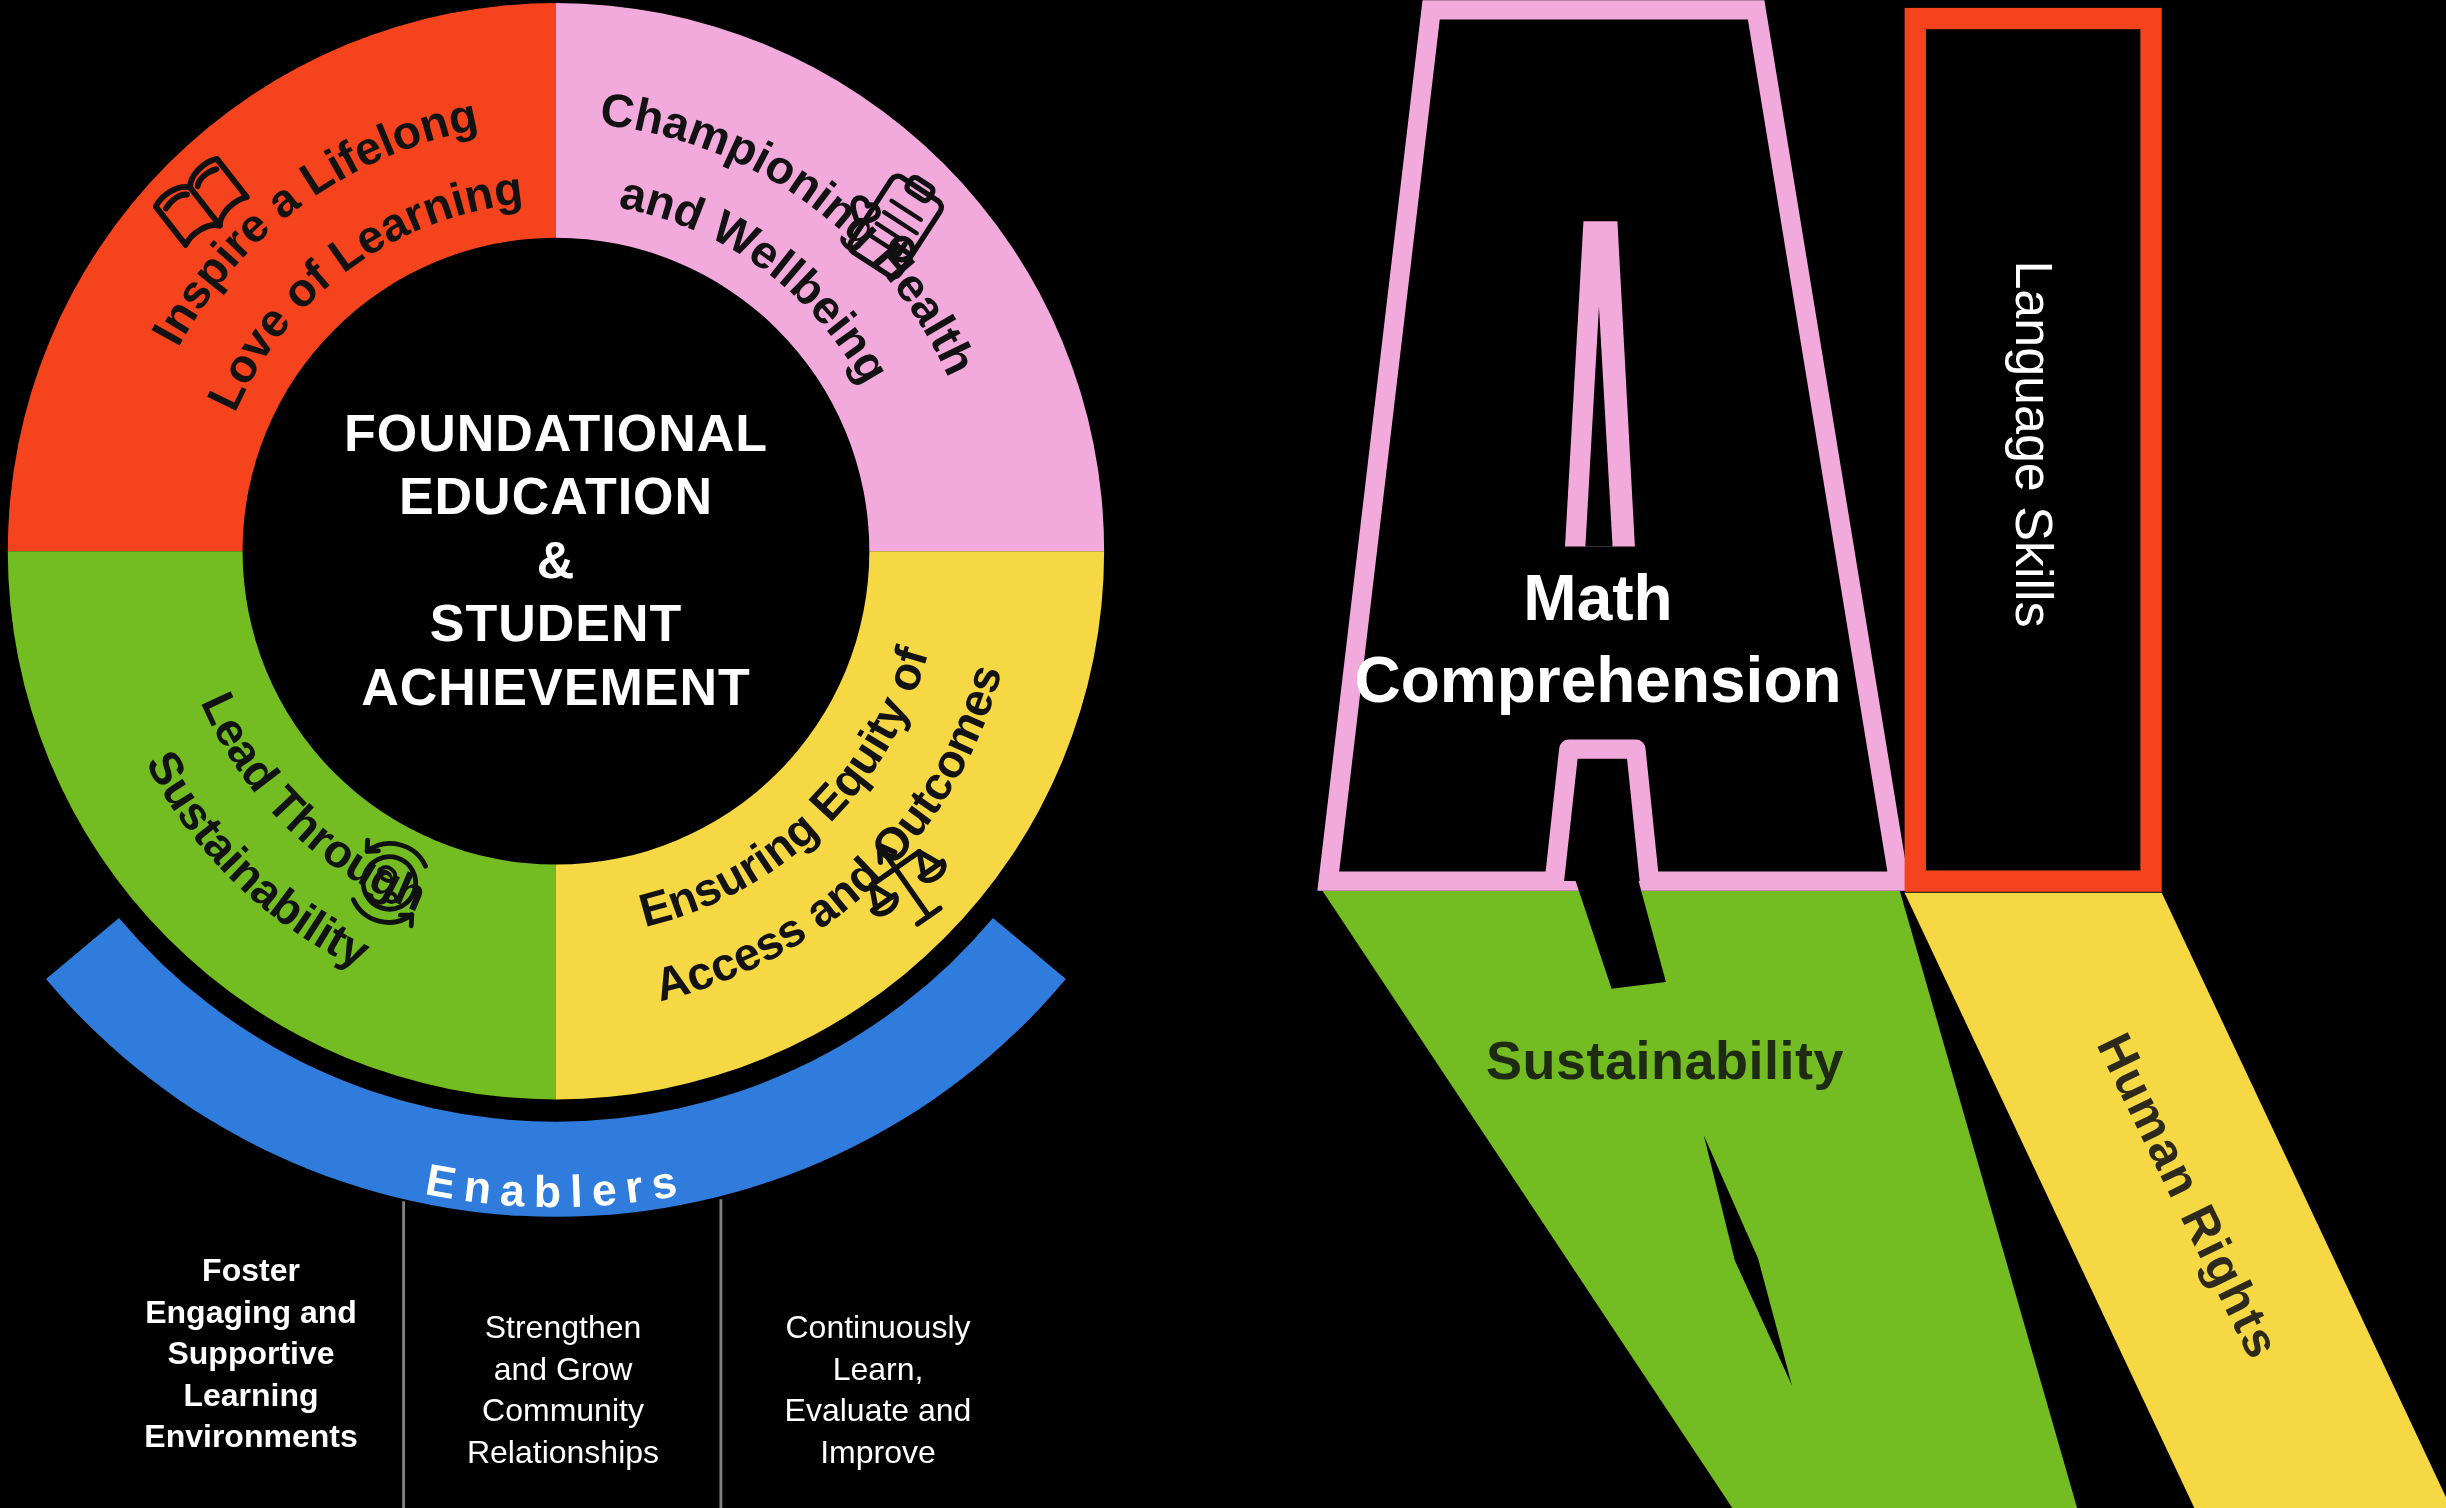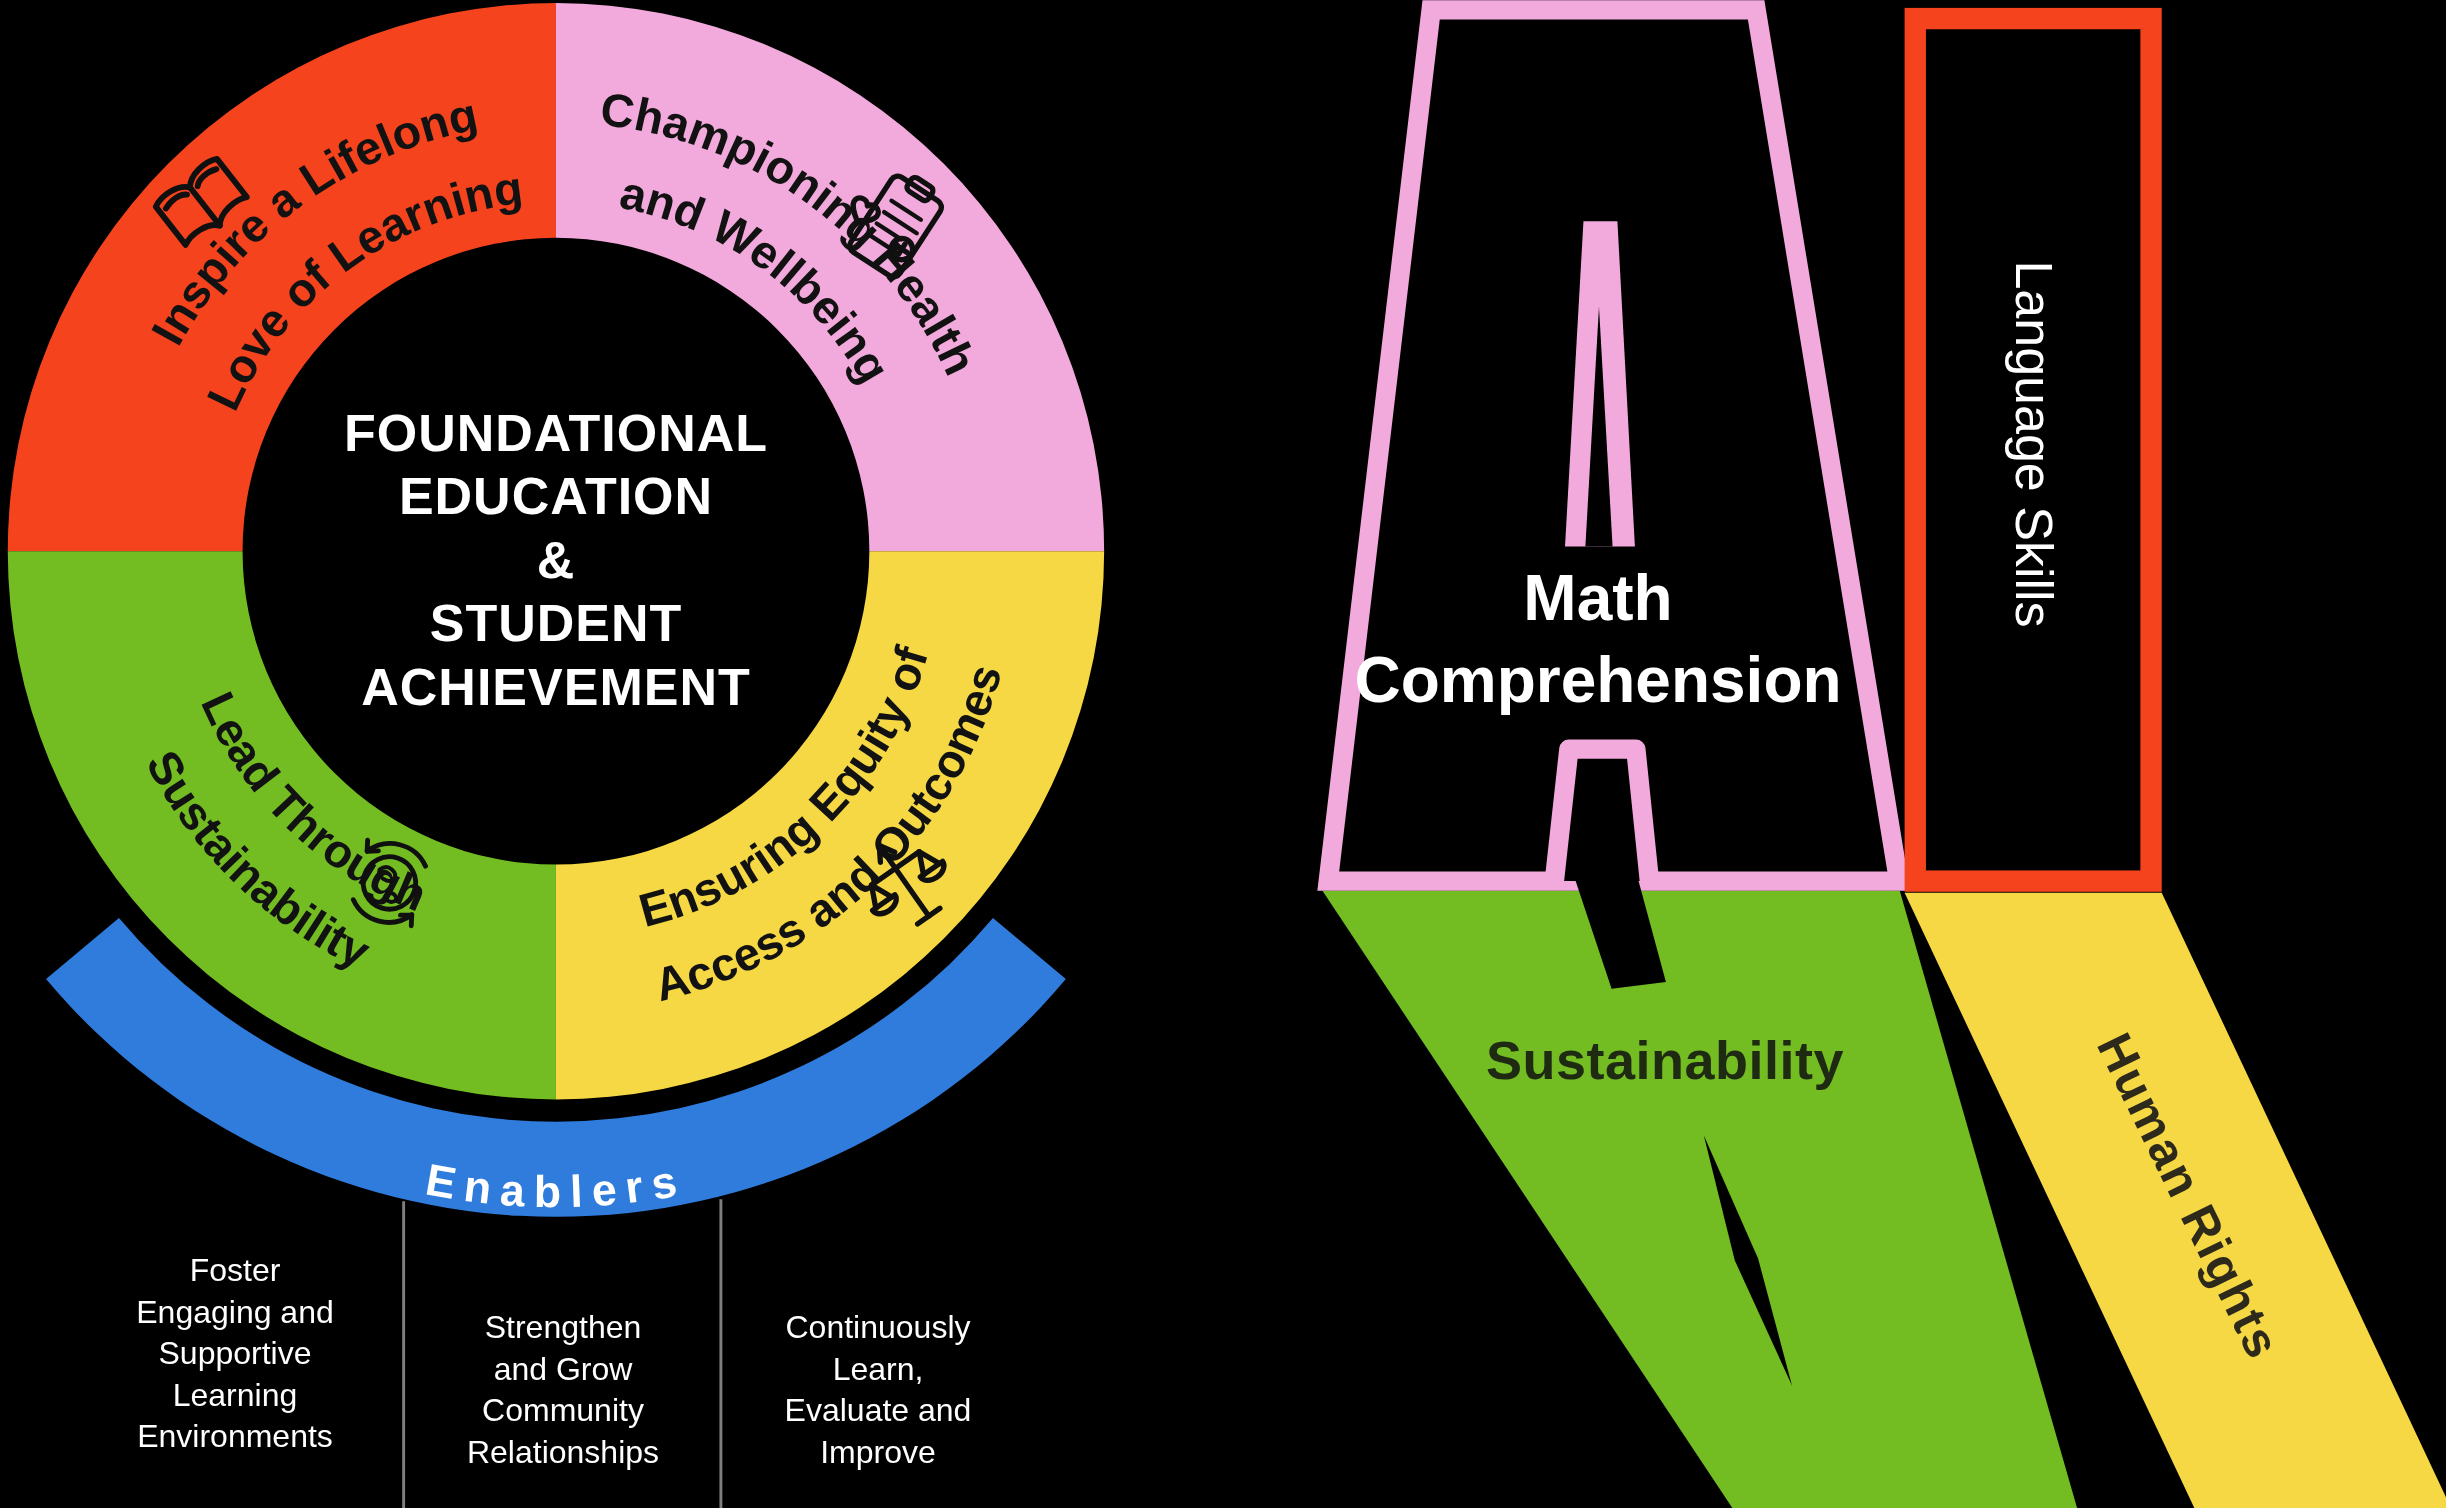--- a/index.html
+++ b/index.html
@@ -4,21 +4,21 @@
 <style>
   html,body{margin:0;padding:0;background:#000;}
   #canvas{
     position:relative;width:2446px;height:1509px;background:#000;overflow:hidden;
     font-family:"Liberation Sans", sans-serif;
   }
   #shapes{position:absolute;left:0;top:0;}
   .overlay{position:absolute;transform:translate(-50%,-50%);color:#fff;text-align:center;white-space:pre-line;}
   .center-block{left:556px;top:561px;font-size:52px;font-weight:700;line-height:1.22;letter-spacing:1px;}
   .col-text{font-size:32px;font-weight:500;line-height:1.3;width:311px;}
-  .col-1{left:235px;top:1354px;}
+  .col-1{left:251px;top:1354px;font-weight:bold;}
   .col-2{left:563px;top:1390px;}
   .col-3{left:878px;top:1390px;}
   .math-comp{left:1598px;top:640px;font-size:64px;font-weight:600;line-height:1.28;}
   .language-skills{left:2034px;top:444px;font-size:52px;font-weight:500;white-space:nowrap;transform:translate(-50%,-50%) rotate(90deg);}
   .sustain-label{left:1665px;top:1060px;font-size:54px;font-weight:700;color:#1E2A12;white-space:nowrap;letter-spacing:0.5px;}
   .human-rights{left:2189px;top:1196px;font-size:49px;font-weight:700;color:#2D2A1B;letter-spacing:1.9px;white-space:nowrap;transform:translate(-50%,-50%) rotate(64deg);}
   .ring-text{font-size:48px;font-weight:700;fill:#121212;}
   .enablers-text{font-size:46px;font-weight:700;fill:#ffffff;letter-spacing:10px;}
   .icon{fill:none;stroke:#101010;stroke-linecap:round;stroke-linejoin:round;}
 </style>

